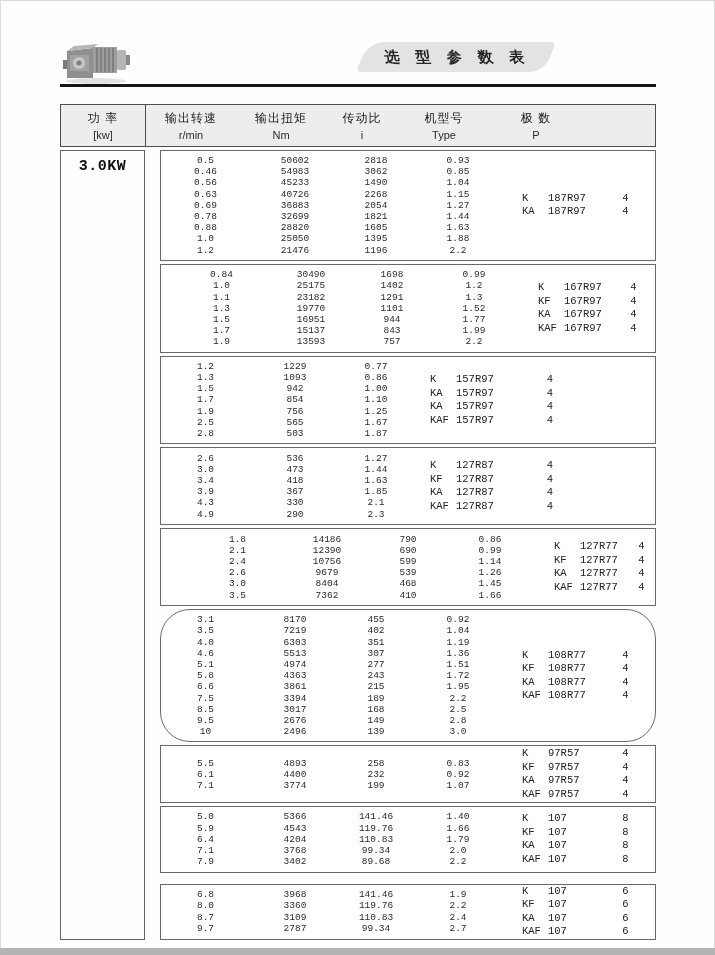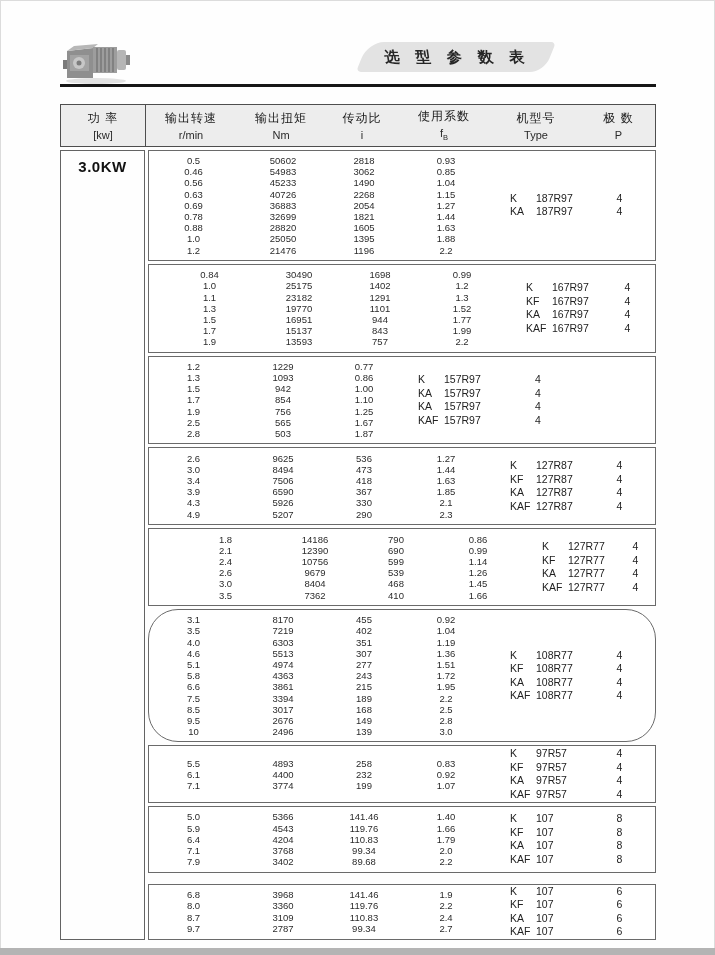--- a/index.html
+++ b/index.html
@@ -24,21 +24,21 @@
   .sel-table{position:absolute;left:60px;top:104px;width:596px;}
   .thead{
     display:grid;grid-template-columns:85px 90px 90px 72px 92px 92px auto;
     height:43px;border:1px solid #4e4e4e;box-sizing:border-box;background:#ededed;
   }
   .hcell{display:flex;flex-direction:column;align-items:center;justify-content:center;gap:2px;}
   .hcell.power{border-right:1px solid #4e4e4e;}
   .hlabel{font-size:12px;letter-spacing:1px;color:#1a1a1a;}
   .hunit{font-size:11px;color:#2a2a2a;}
   .hunit sub{font-size:7.5px;}
-  .tbody{display:flex;gap:3px;margin-top:3px;}
+  .tbody{display:flex;gap:15px;margin-top:3px;font-family:Liberation Mono, monospace;}
   .power-col{width:85px;box-sizing:border-box;border:1px solid #636363;text-align:center;}
   .power-value{margin-top:7px;font-weight:bold;font-size:15px;letter-spacing:.5px;color:#111;}
   .blocks{flex:1;display:flex;flex-direction:column;gap:3px;justify-content:space-between;}
   .block{
     border:1px solid #6a6a6a;box-sizing:border-box;
     display:grid;grid-template-columns:89px 90px 72px 92px 92px auto;
     align-items:center;background:#fff;
   }
   .ncol{display:flex;flex-direction:column;justify-content:center;text-align:center;padding:4px 0;}
   .nval{font-size:9.5px;line-height:11.2px;color:#2b2b2b;}
@@ -92,24 +92,20 @@
       </div>
       <div class="hcell">
         <div class="hlabel">输出扭矩</div>
         <div class="hunit">Nm</div>
       </div>
       <div class="hcell">
         <div class="hlabel">传动比</div>
         <div class="hunit">i</div>
       </div>
       <div class="hcell">
-        <div class="hlabel">使用系数</div>
-        <div class="hunit">f<sub>B</sub></div>
-      </div>
-      <div class="hcell">
         <div class="hlabel">机型号</div>
         <div class="hunit">Type</div>
       </div>
       <div class="hcell">
         <div class="hlabel">极 数</div>
         <div class="hunit">P</div>
       </div>
     </div>
   <div class="tbody">
     <div class="power-col">
@@ -264,28 +260,20 @@
         <div class="block" style="min-height: 78px;">
           <div class="ncol">
             <div class="nval">2.6</div>
             <div class="nval">3.0</div>
             <div class="nval">3.4</div>
             <div class="nval">3.9</div>
             <div class="nval">4.3</div>
             <div class="nval">4.9</div>
           </div>
           <div class="ncol">
-            <div class="nval">9625</div>
-            <div class="nval">8494</div>
-            <div class="nval">7506</div>
-            <div class="nval">6590</div>
-            <div class="nval">5926</div>
-            <div class="nval">5207</div>
-          </div>
-          <div class="ncol">
             <div class="nval">536</div>
             <div class="nval">473</div>
             <div class="nval">418</div>
             <div class="nval">367</div>
             <div class="nval">330</div>
             <div class="nval">290</div>
           </div>
           <div class="ncol">
             <div class="nval">1.27</div>
             <div class="nval">1.44</div>

